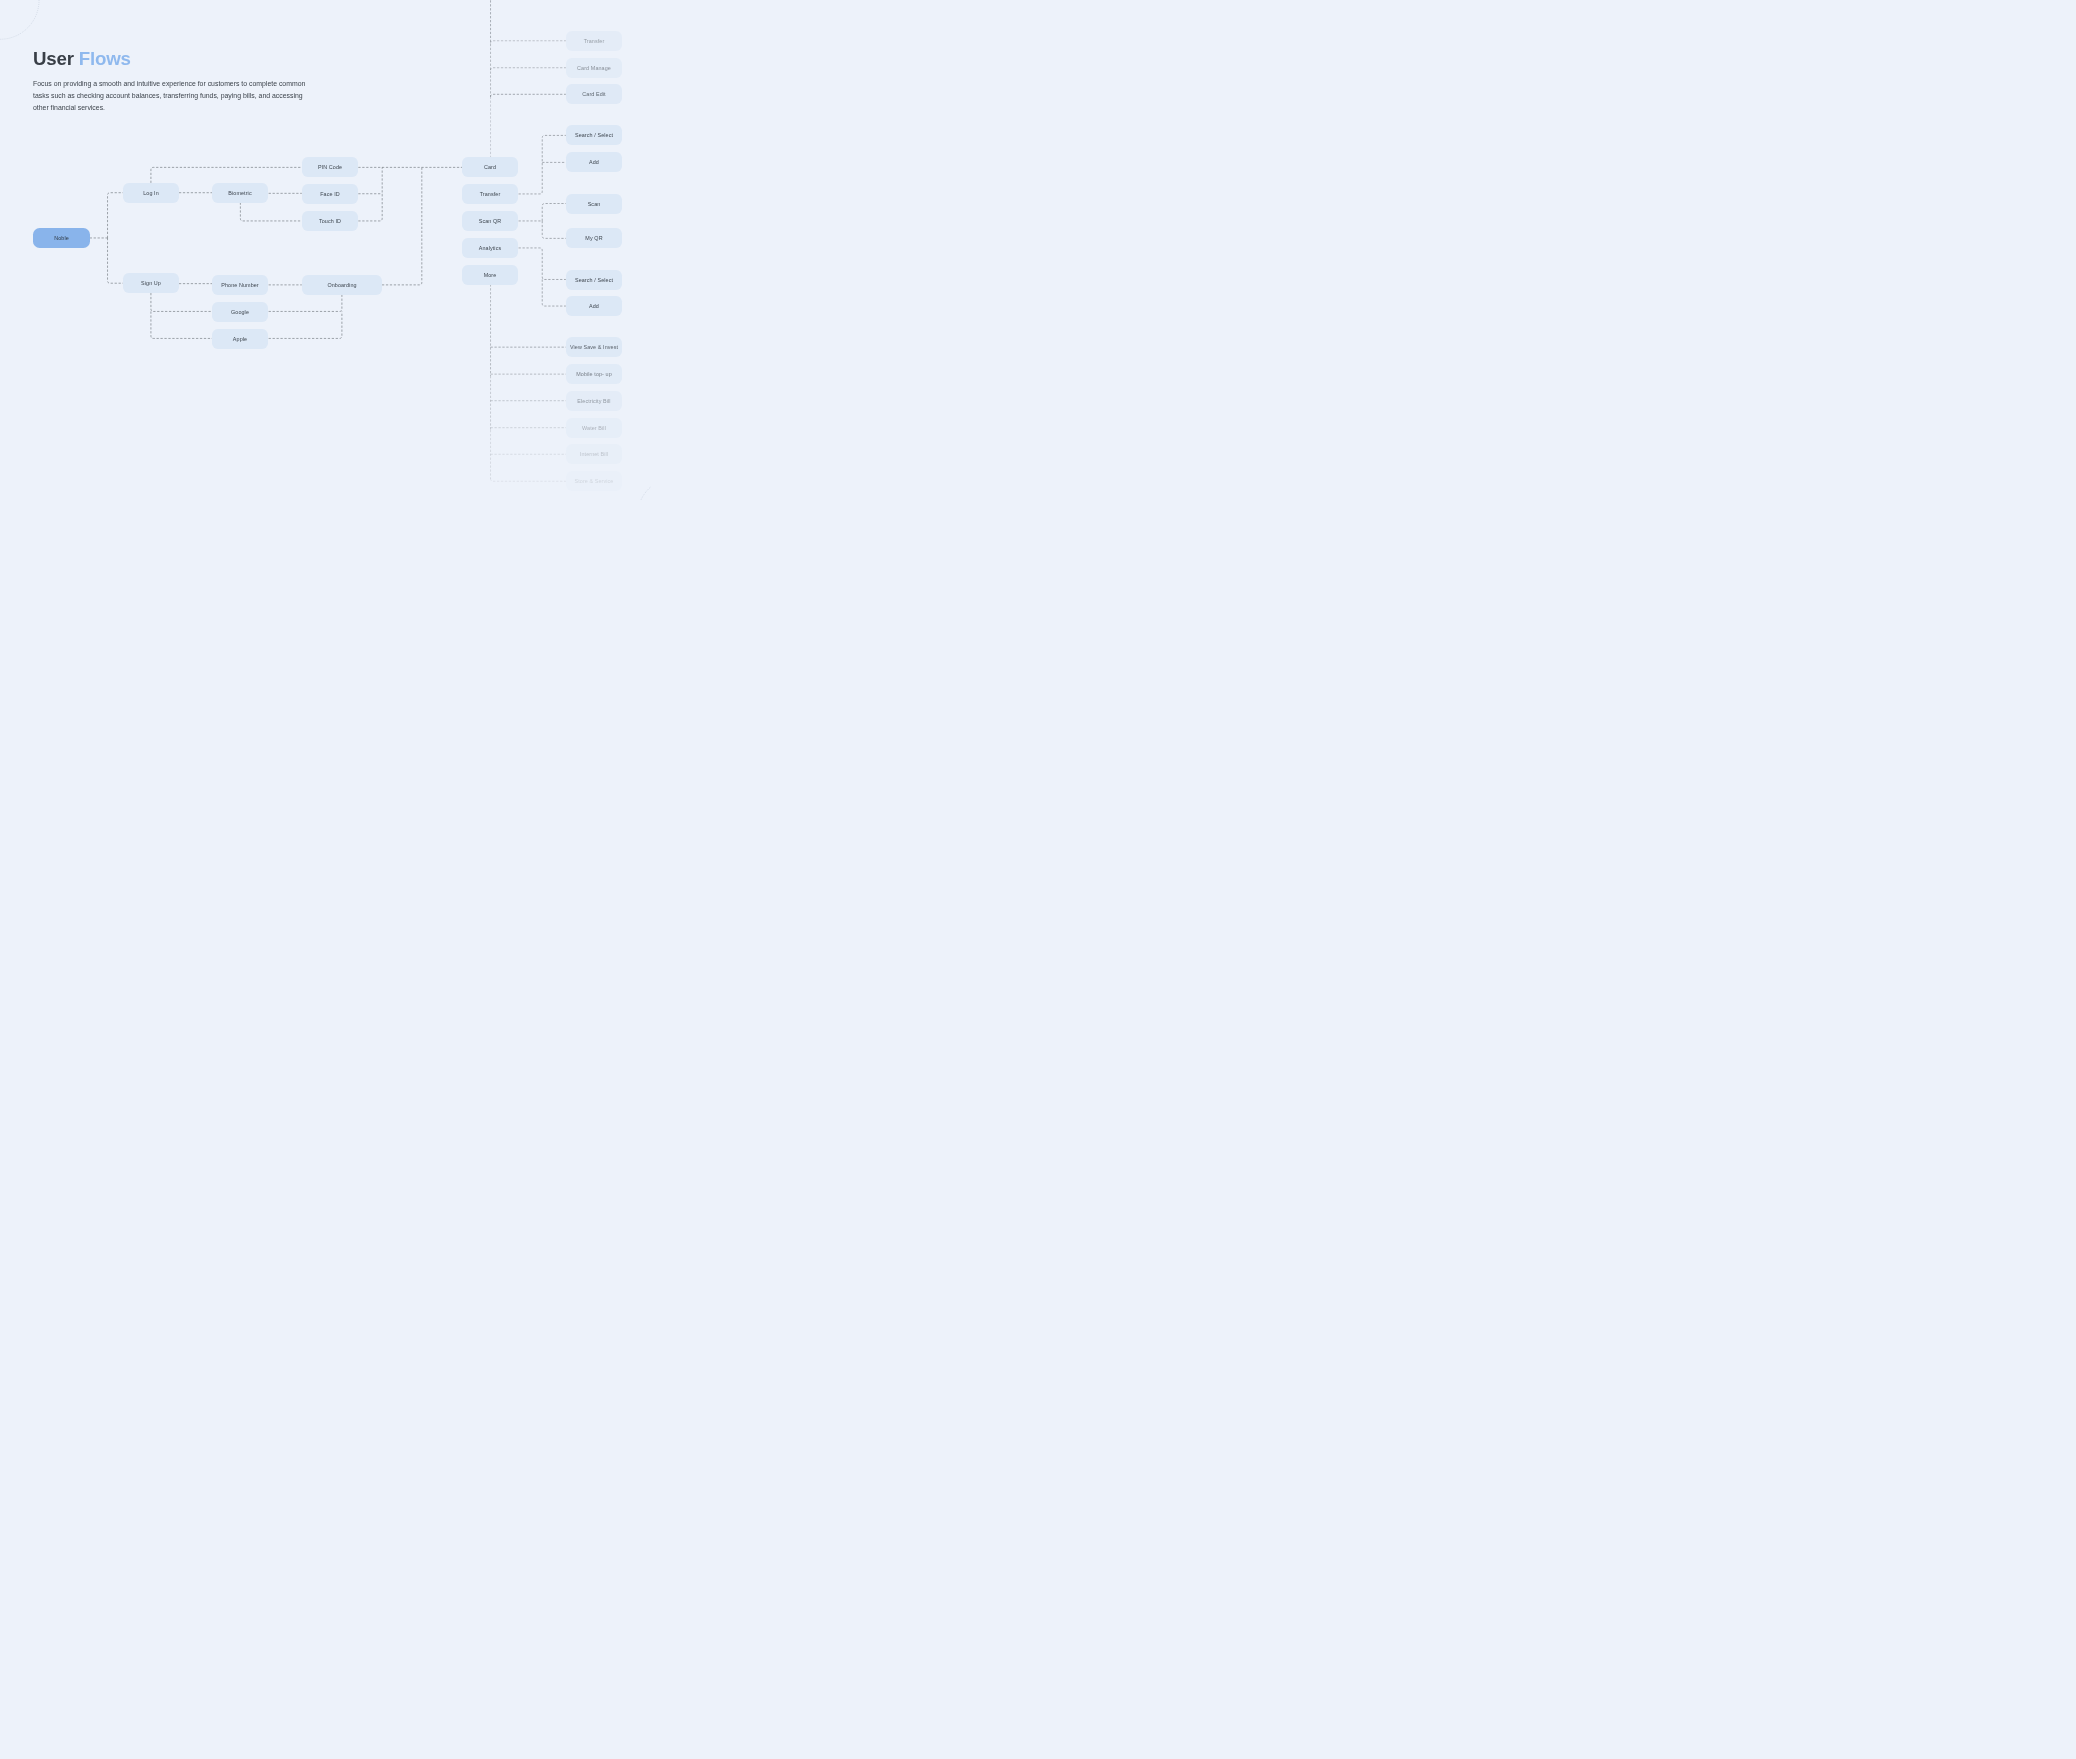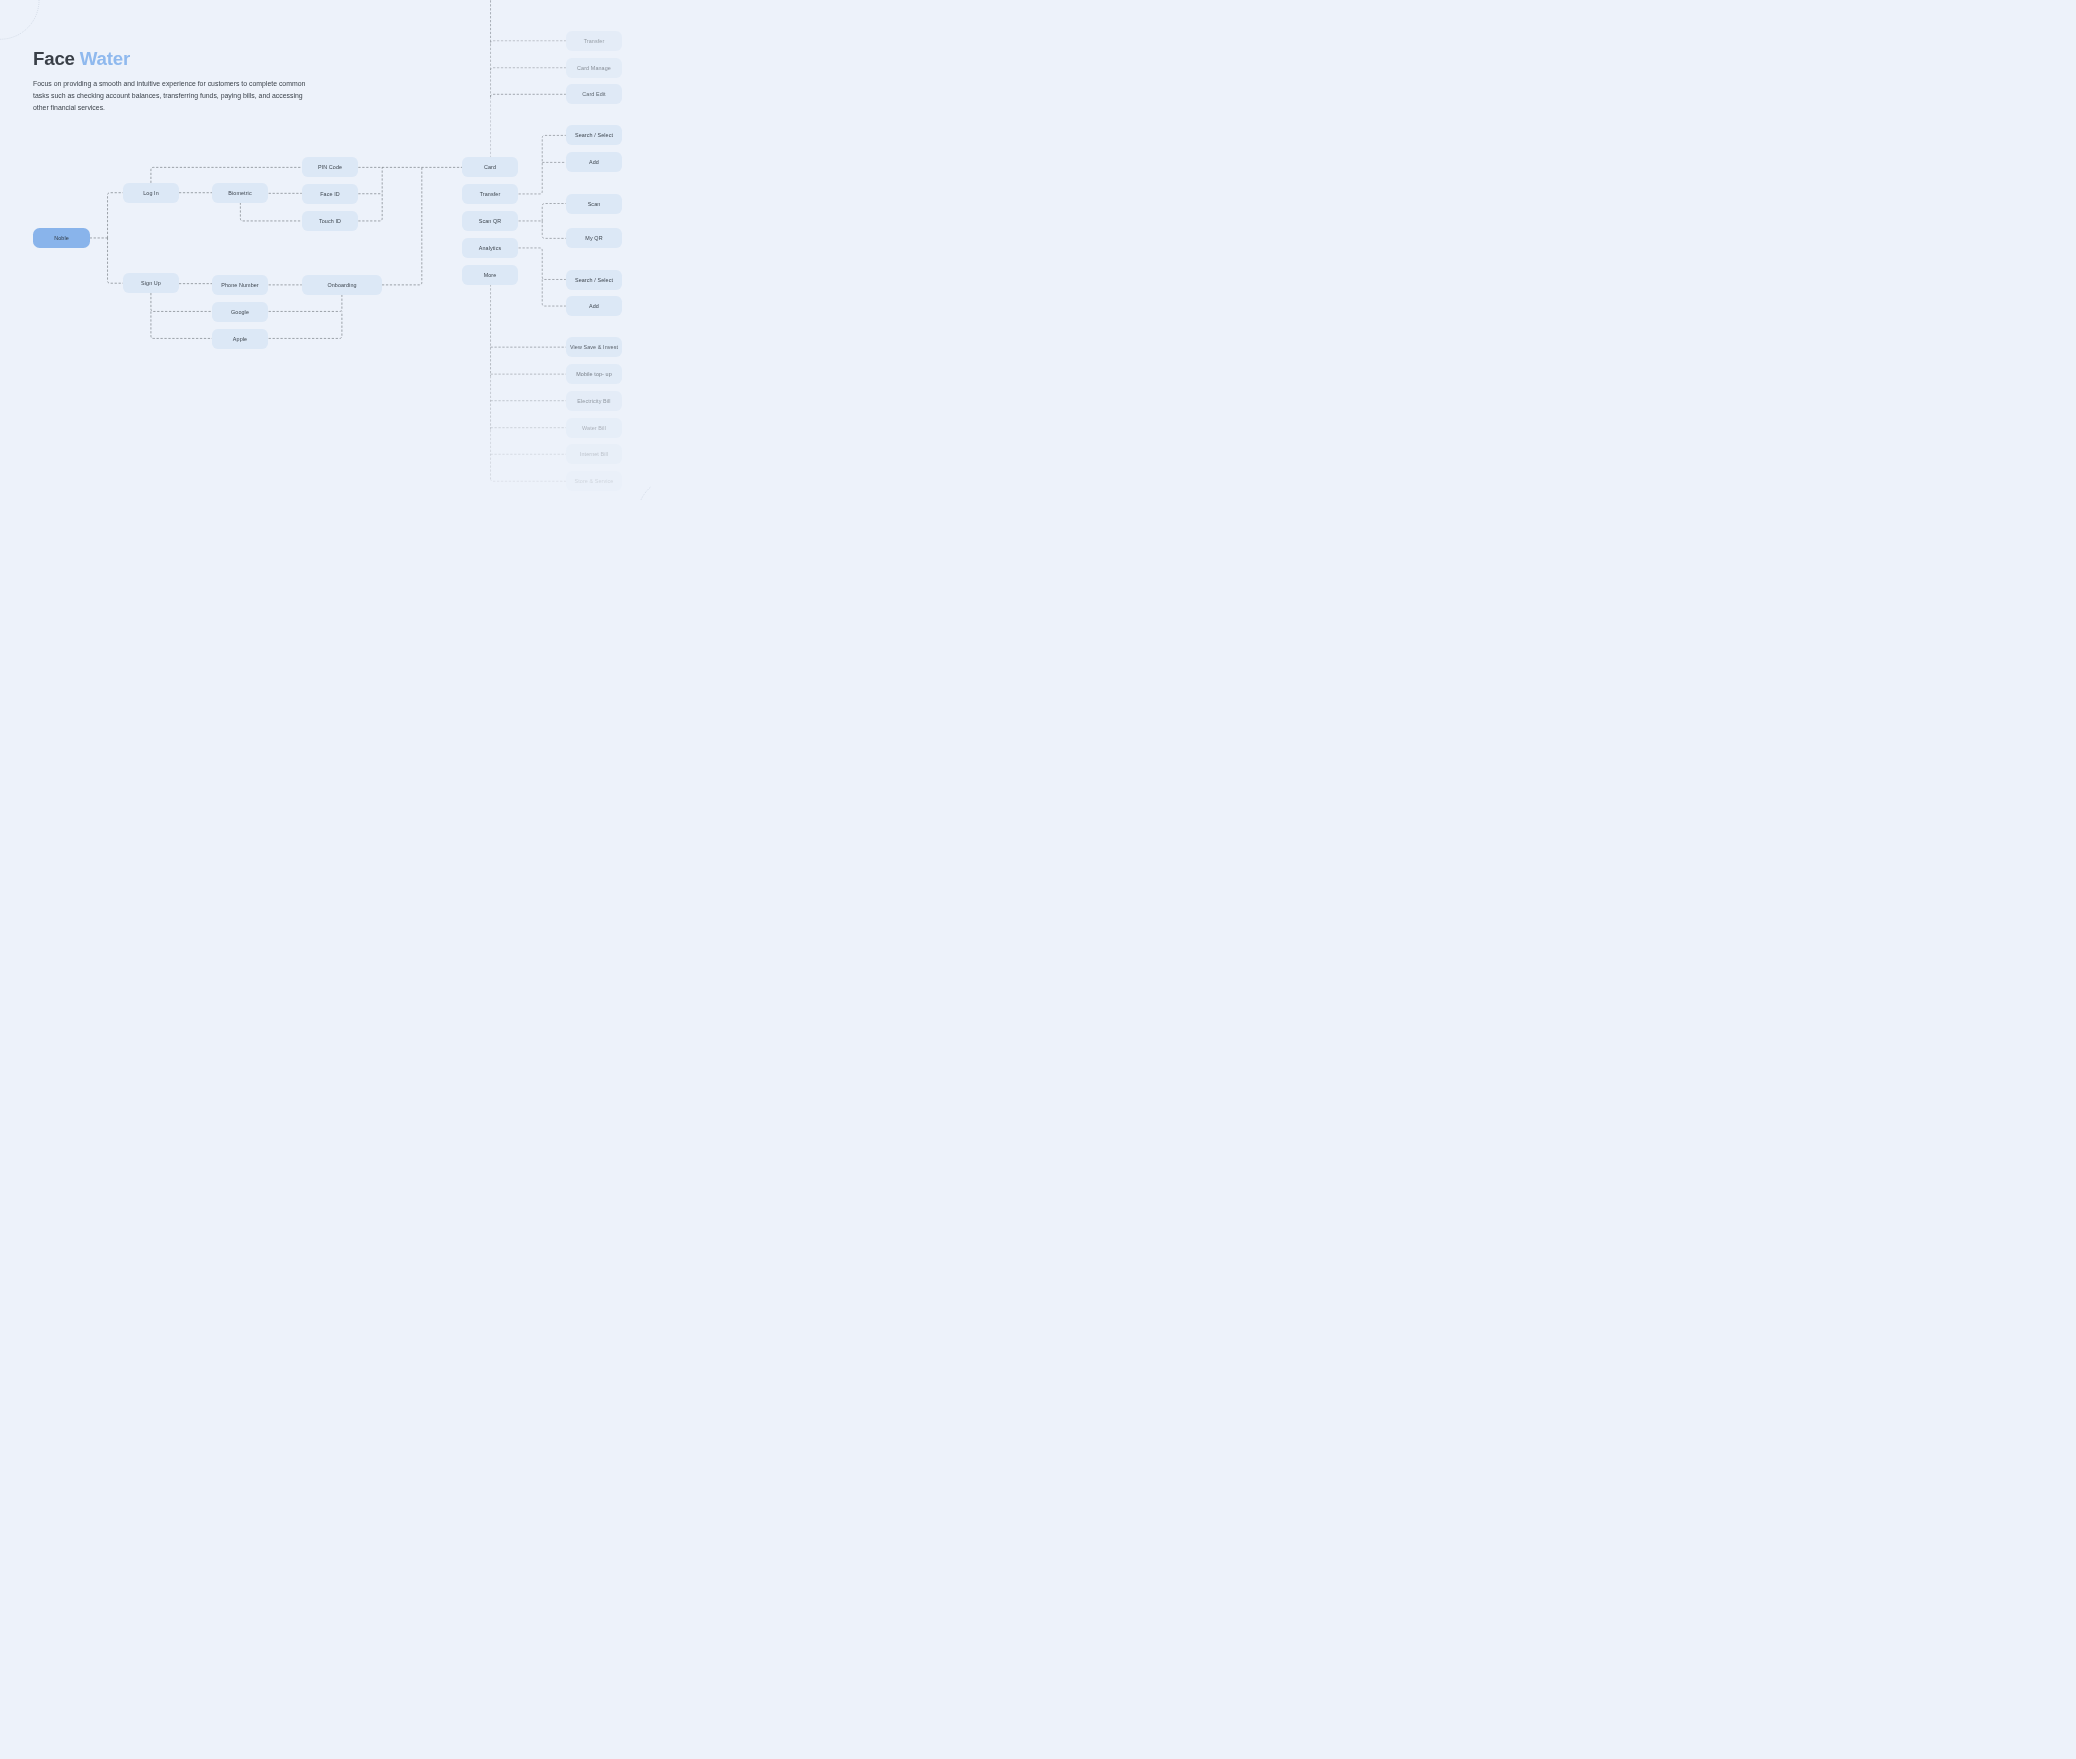--- a/index.html
+++ b/index.html
@@ -92,21 +92,21 @@
       <path d="M1181.5 1035 V1153" opacity="0.26"></path>
       <path d="M1181.5 835.5 H1363" opacity="0.75"></path>
       <path d="M1181.5 900.5 H1363" opacity="0.6"></path>
       <path d="M1181.5 964.5 H1363" opacity="0.46"></path>
       <path d="M1181.5 1029.5 H1363" opacity="0.34"></path>
       <path d="M1181.5 1093.5 H1363" opacity="0.24"></path>
       <path d="M1181.5 1152.5 Q1181.5 1158.5 1187.5 1158.5 H1363" opacity="0.16"></path>
     </g>
   </svg>
 
-  <h1 class="title"><span>Face</span> <span class="accent">Water</span></h1>
+  <h1 class="title"><span>User</span> <span class="accent">Flows</span></h1>
 
   <p class="desc">Focus on providing a smooth and intuitive experience for customers to complete common tasks such as checking account balances, transferring funds, paying bills, and accessing other financial services.</p>
 
   <div class="node root" style="left:33px;top:228px;width:57px">
     <span class="lbl">Noble</span>
   </div>
 
   <div class="node" style="left:123px;top:183px;width:56px">
     <span class="lbl">Log In</span>
   </div>

